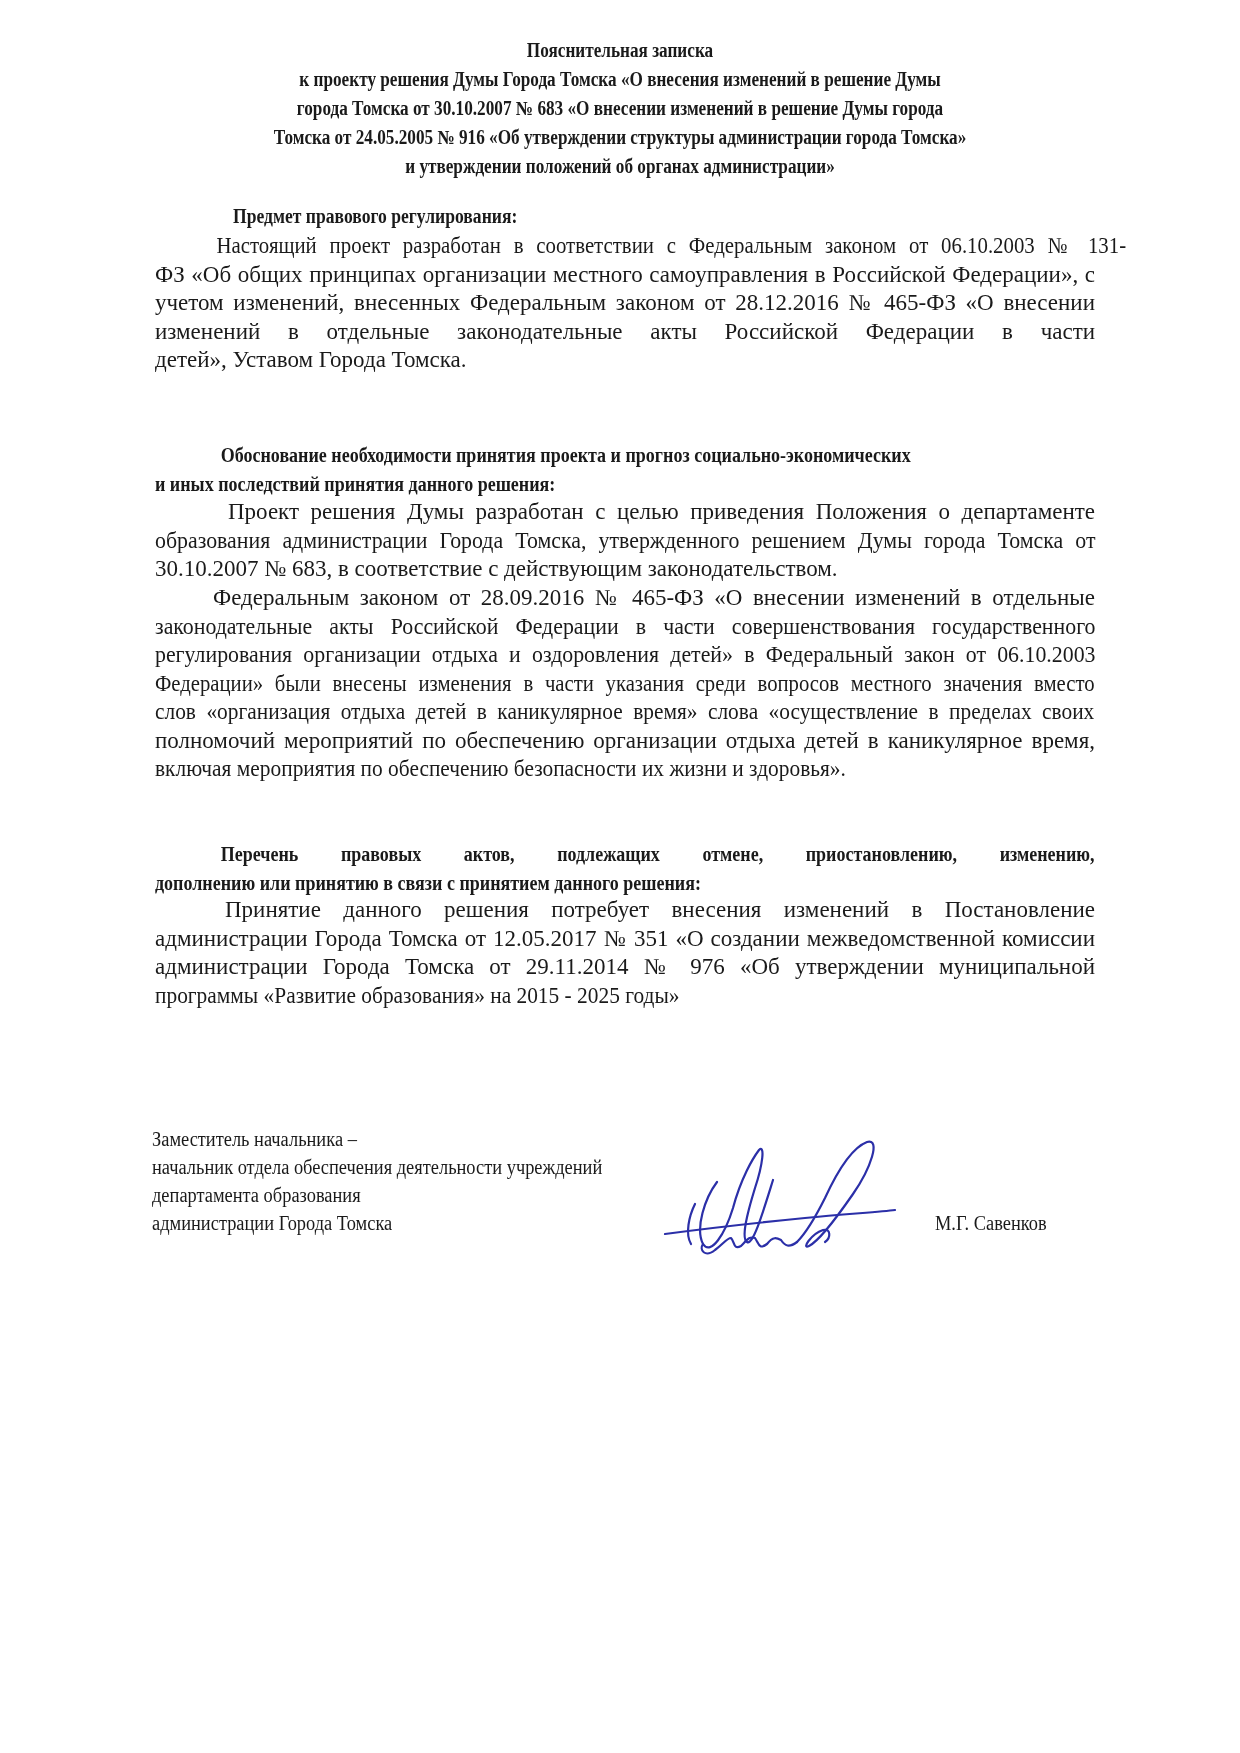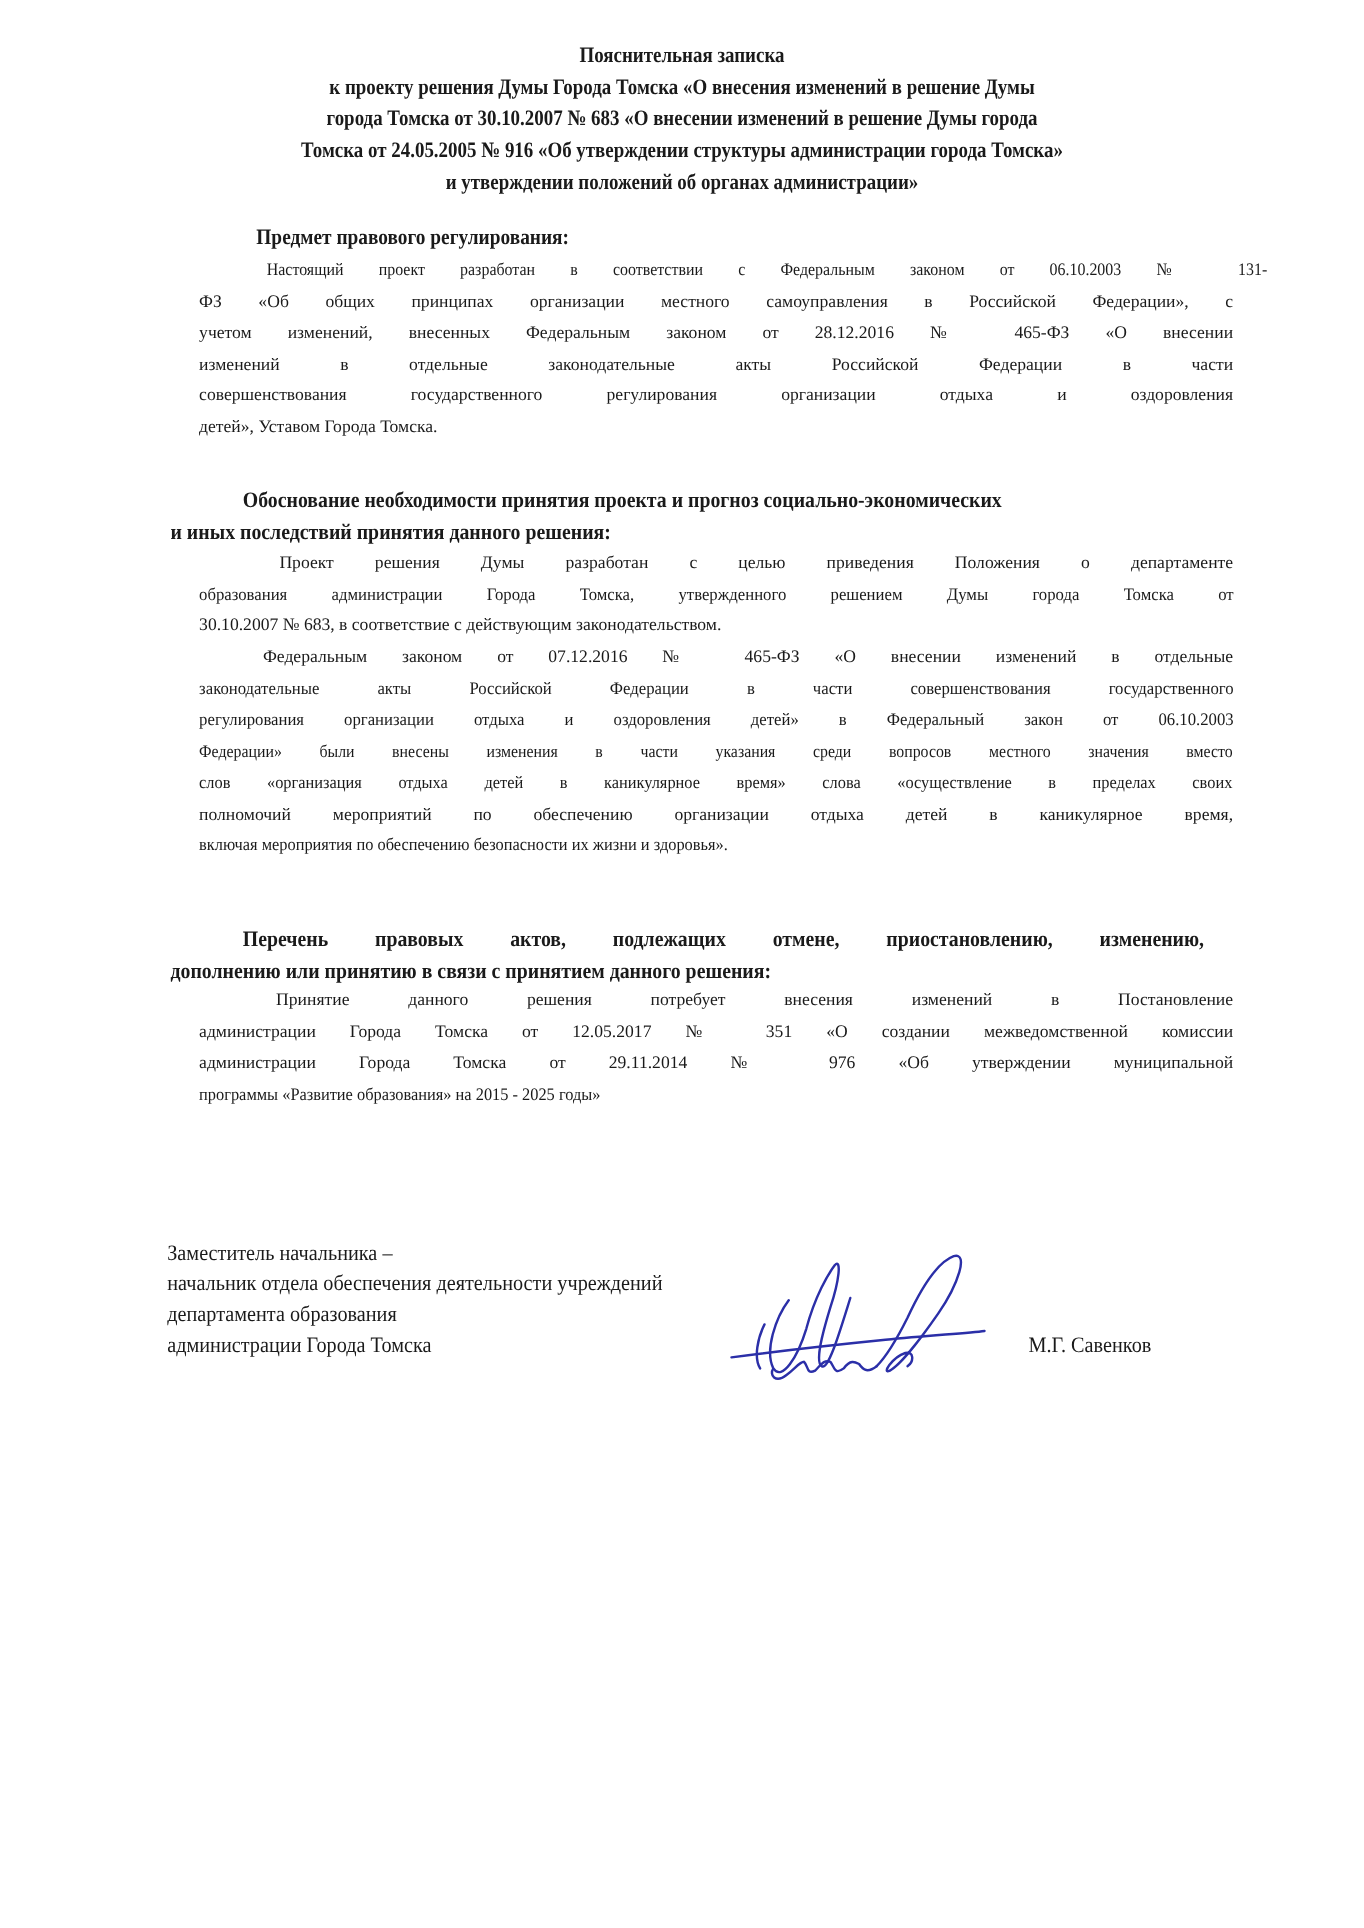--- a/index.html
+++ b/index.html
@@ -3,22 +3,22 @@
 <meta charset="utf-8">
 <style>
   html, body { margin: 0; padding: 0; background: #ffffff; }
   body { width: 1240px; height: 1753px; position: relative; overflow: hidden;
          font-family: "Liberation Serif", "DejaVu Serif", serif; color: #1a1a1a; }
   .page { position: absolute; left: 0; top: 0; width: 1240px; height: 1546px; }
   .title-block { position: absolute; left: 150px; top: 36px; width: 940px; text-align: center;
                  font-weight: bold; font-size: 20px; line-height: 29px; transform: scaleX(0.86); transform-origin: center top; }
   .title-block div { white-space: nowrap; }
   .section-head { position: absolute; font-weight: bold; font-size: 20px; line-height: 29px; }
-  .para { position: absolute; left: 155px; width: 940px; font-size: 16px; line-height: 28.5px;
-          text-align: justify; margin-left: 26px; }
+  .para { position: absolute; left: 155px; width: 940px; font-size: 23px; line-height: 28.5px;
+          text-align: justify; }
   .para .line { display: block; white-space: nowrap; text-align: justify; text-align-last: justify; }
   .para .line.last { text-align-last: left; }
   .sig-block { position: absolute; left: 152px; top: 1125px; font-size: 20px; line-height: 28px; }
   .sig-name { position: absolute; left: 935px; top: 1209px; font-size: 20px; line-height: 28px; }
   .signature { position: absolute; left: 655px; top: 1138px; width: 250px; height: 130px; }
 </style>
 </head>
 <body>
 
 <div class="page">
@@ -32,35 +32,34 @@
   </div>
 
   <div class="section-head" style="left:233px; top:202px; transform:scaleX(0.88); transform-origin:left top;">
     <div>Предмет правового регулирования:</div>
   </div>
   <div class="para" style="top:232px;">
     <span class="line" style="padding-left:68px; transform:scaleX(0.905); transform-origin:left; width:1005px;">Настоящий проект разработан в соответствии с Федеральным законом от 06.10.2003 № 131-</span>
     <span class="line">ФЗ «Об общих принципах организации местного самоуправления в Российской Федерации», с</span>
     <span class="line">учетом изменений, внесенных Федеральным законом от 28.12.2016 № 465-ФЗ «О внесении</span>
     <span class="line">изменений в отдельные законодательные акты Российской Федерации в части</span>
-    <span class="line">совершенствования государственного регулирования организации отдыха и оздоровления</span>
     <span class="line last">детей», Уставом Города Томска.</span>
   </div>
 
   <div class="section-head" style="left:155px; top:441px; width:1044px; transform:scaleX(0.9); transform-origin:left top;">
     <div style="padding-left:73px;">Обоснование необходимости принятия проекта и прогноз социально-экономических</div>
     <div>и иных последствий принятия данного решения:</div>
   </div>
   <div class="para" style="top:498px;">
     <span class="line" style="padding-left:73px;">Проект решения Думы разработан с целью приведения Положения о департаменте</span>
     <span class="line" style="transform:scaleX(0.95); transform-origin:left; width:990px;">образования администрации Города Томска, утвержденного решением Думы города Томска от</span>
     <span class="line last">30.10.2007 № 683, в соответствие с действующим законодательством.</span>
   </div>
   <div class="para" style="top:584px;">
-    <span class="line" style="padding-left:58px;">Федеральным законом от 07.12.2016 № 465-ФЗ «О внесении изменений в отдельные</span>
+    <span class="line" style="padding-left:58px;">Федеральным законом от 28.09.2016 № 465-ФЗ «О внесении изменений в отдельные</span>
     <span class="line" style="transform:scaleX(0.95); transform-origin:left; width:990px;">законодательные акты Российской Федерации в части совершенствования государственного</span>
     <span class="line" style="transform:scaleX(0.95); transform-origin:left; width:990px;">регулирования организации отдыха и оздоровления детей» в Федеральный закон от 06.10.2003</span>
     <span class="line" style="transform:scaleX(0.9); transform-origin:left; width:1044px;">Федерации» были внесены изменения в части указания среди вопросов местного значения вместо</span>
     <span class="line" style="transform:scaleX(0.93); transform-origin:left; width:1010px;">слов «организация отдыха детей в каникулярное время» слова «осуществление в пределах своих</span>
     <span class="line">полномочий мероприятий по обеспечению организации отдыха детей в каникулярное время,</span>
     <span class="line last" style="transform:scaleX(0.93); transform-origin:left;">включая мероприятия по обеспечению безопасности их жизни и здоровья».</span>
   </div>
 
   <div class="section-head" style="left:155px; top:840px; width:1044px; transform:scaleX(0.9); transform-origin:left top; text-align:justify;">
     <div style="padding-left:73px; text-align-last:justify;">Перечень правовых актов, подлежащих отмене, приостановлению, изменению,</div>

